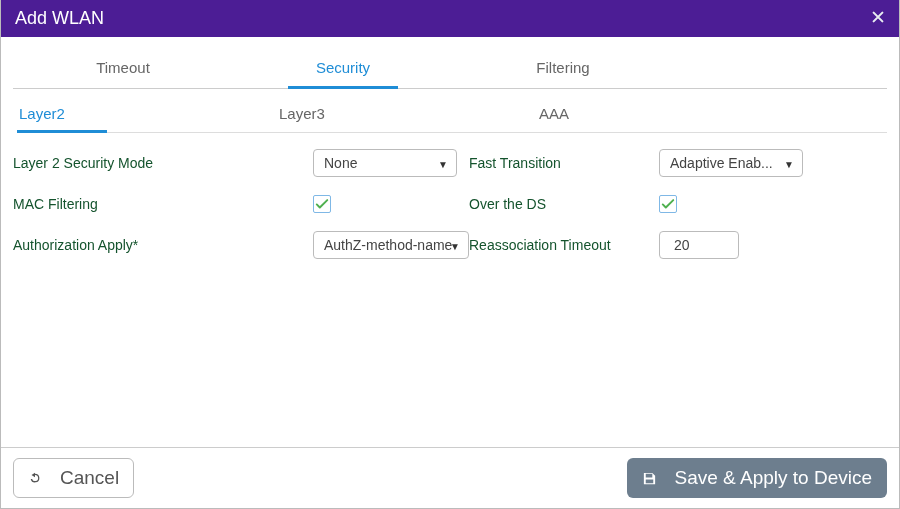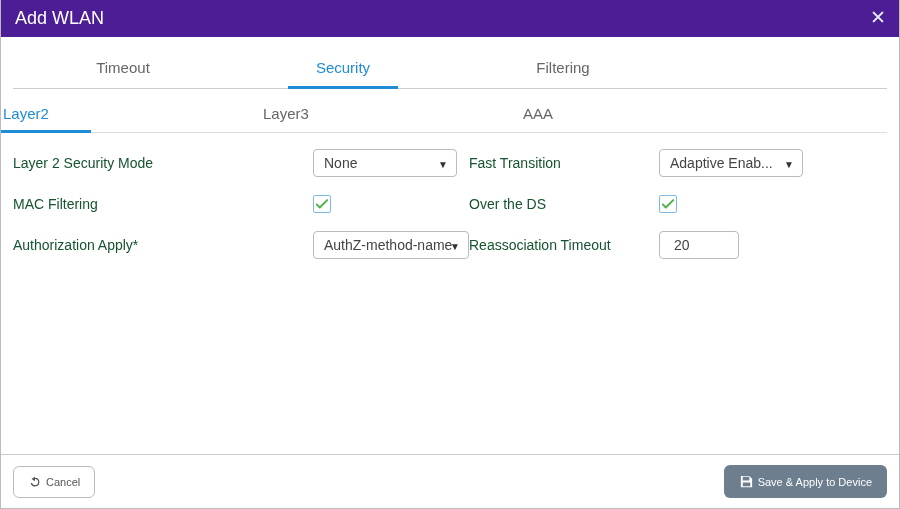--- a/index.html
+++ b/index.html
@@ -54,21 +54,21 @@
   .tab-primary.active::after {
     content: "";
     position: absolute;
     left: 50%; transform: translateX(-50%);
     bottom: -1px;
     width: 110px; height: 3px;
     background: #1f8dd6;
   }
   .tabs-secondary {
     display: flex;
-    margin: 10px 12px 0 0;
+    margin: 10px 12px 0 16px;
     border-bottom: 1px solid #ddd;
   }
   .tab-secondary {
     flex: 0 0 auto;
     width: 260px;
     padding: 6px 0 10px 2px;
     color: #666;
     cursor: pointer;
     font-size: 15px;
     position: relative;
@@ -147,24 +147,24 @@
   .modal-footer {
     border-top: 1px solid #ccc;
     padding: 10px 12px;
     display: flex;
     justify-content: space-between;
     align-items: center;
   }
   .btn {
     display: inline-flex;
     align-items: center;
-    gap: 4px;
+    gap: 18px;
     border-radius: 6px;
     padding: 8px 14px;
-    font-size: 11px;
+    font-size: 19px;
     cursor: pointer;
     border: 1px solid transparent;
   }
   .btn-cancel {
     background: #fff;
     color: #555;
     border-color: #bbb;
   }
   .btn-save {
     background: #6d7e8e;

